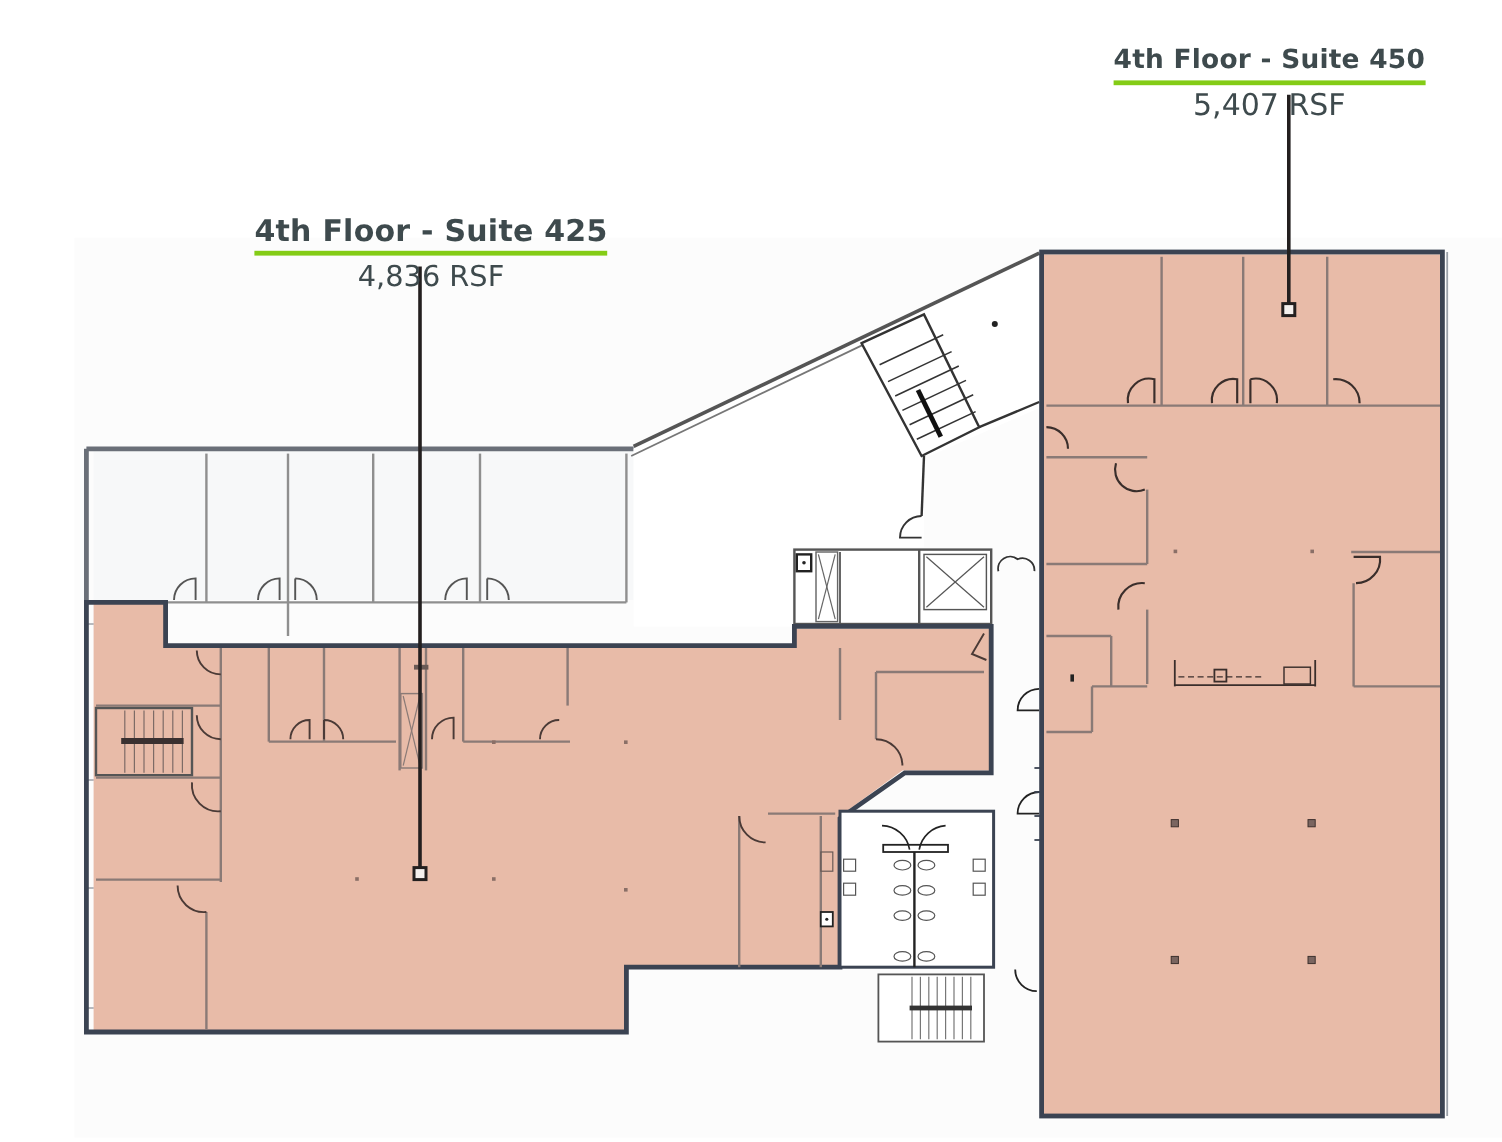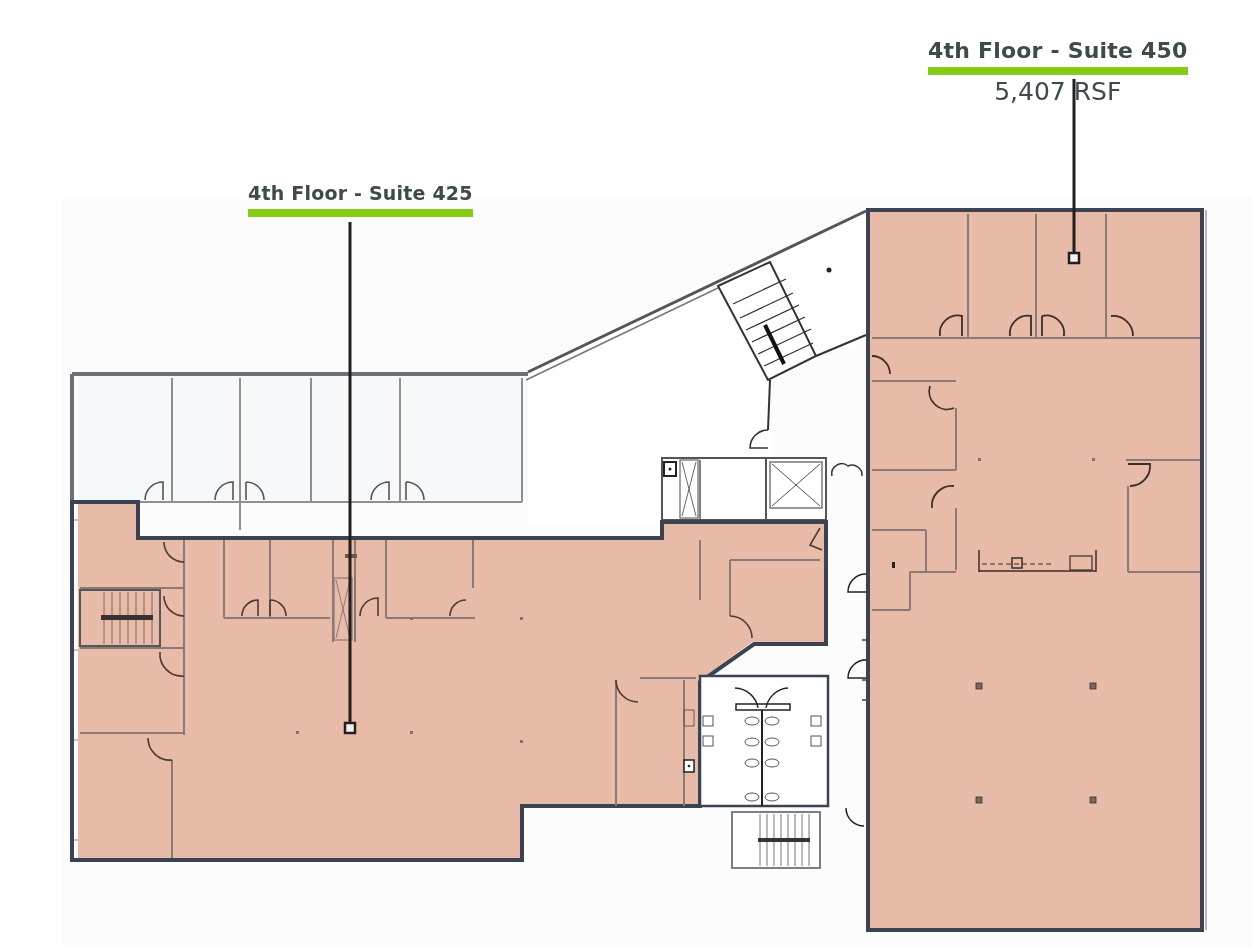--- a/index.html
+++ b/index.html
@@ -1,23 +1,23 @@
 <!DOCTYPE html>
 <html><head>
 <meta charset="utf-8">
 <style>
   html, body { margin: 0; padding: 0; background: #ffffff; }
   body { width: 1252px; height: 952px; position: relative; overflow: hidden; font-family: "DejaVu Sans", sans-serif; }
   #plan { position: absolute; left: 0; top: 0; }
   .label-block { position: absolute; color: #3e4a4d; }
-  .suite-title { font-weight: bold; font-size: 22px; letter-spacing: 0.2px; white-space: nowrap; padding-bottom: 3px; border-bottom: 8px solid #84cc16; line-height: 26px; }
+  .suite-title { font-weight: bold; font-size: 22px; letter-spacing: 0.2px; white-space: nowrap; padding-bottom: 3px; border-bottom: 4px solid #84cc16; line-height: 26px; }
   .suite-area { font-size: 25px; margin-top: 2px; white-space: nowrap; line-height: 30px; text-align: center; }
   #label-450 { left: 928px; top: 38px; }
   #label-425 { left: 212px; top: 180px; }
-  #label-425 .suite-title { font-size: 19px; margin-left: 36px; }
+  #label-425 .suite-title { font-size: 25px; }
   #label-425 .suite-area { font-size: 24px; }
 </style>
 </head>
 <body>
 
 <svg id="plan" width="1252" height="952" viewBox="0 0 1252 952" xmlns="http://www.w3.org/2000/svg">
 
   <rect x="62" y="198" width="1190" height="750" fill="#fcfcfc"></rect>
 
   <g>
@@ -287,13 +287,14 @@
   </g>
 </svg>
 
 <div class="label-block" id="label-450">
   <div class="suite-title">4th Floor - Suite 450</div>
   <div class="suite-area">5,407 RSF</div>
 </div>
 
 <div class="label-block" id="label-425">
   <div class="suite-title">4th Floor - Suite 425</div>
+  <div class="suite-area">4,836 RSF</div>
 </div>
 
 </body></html>

